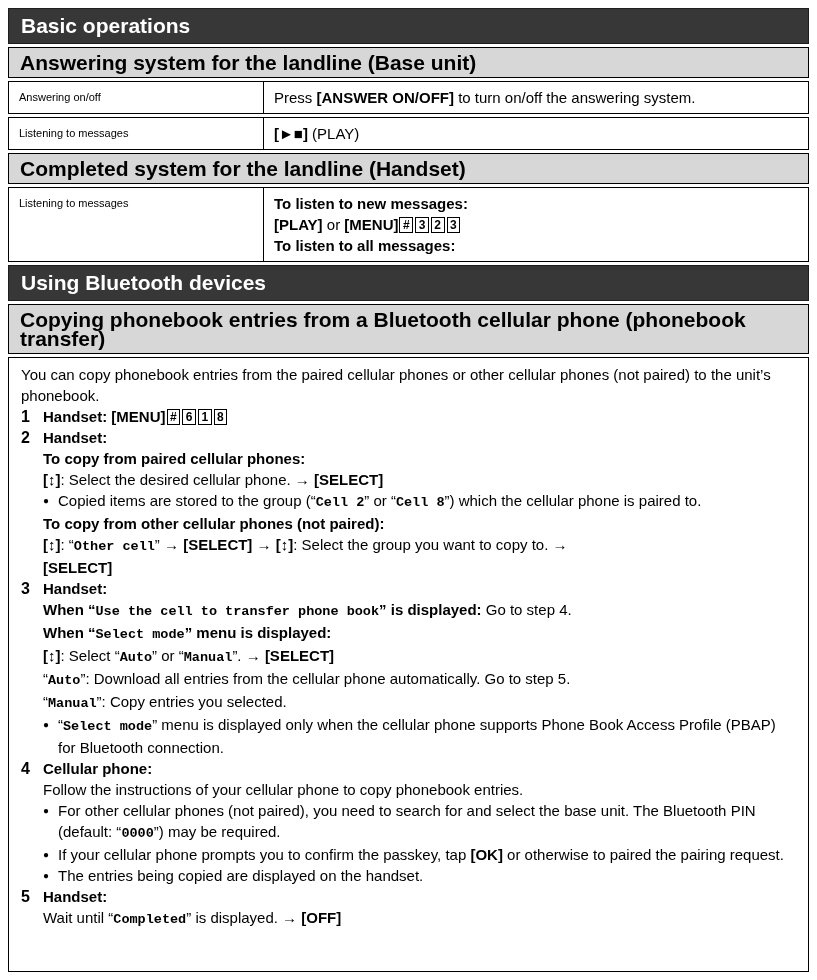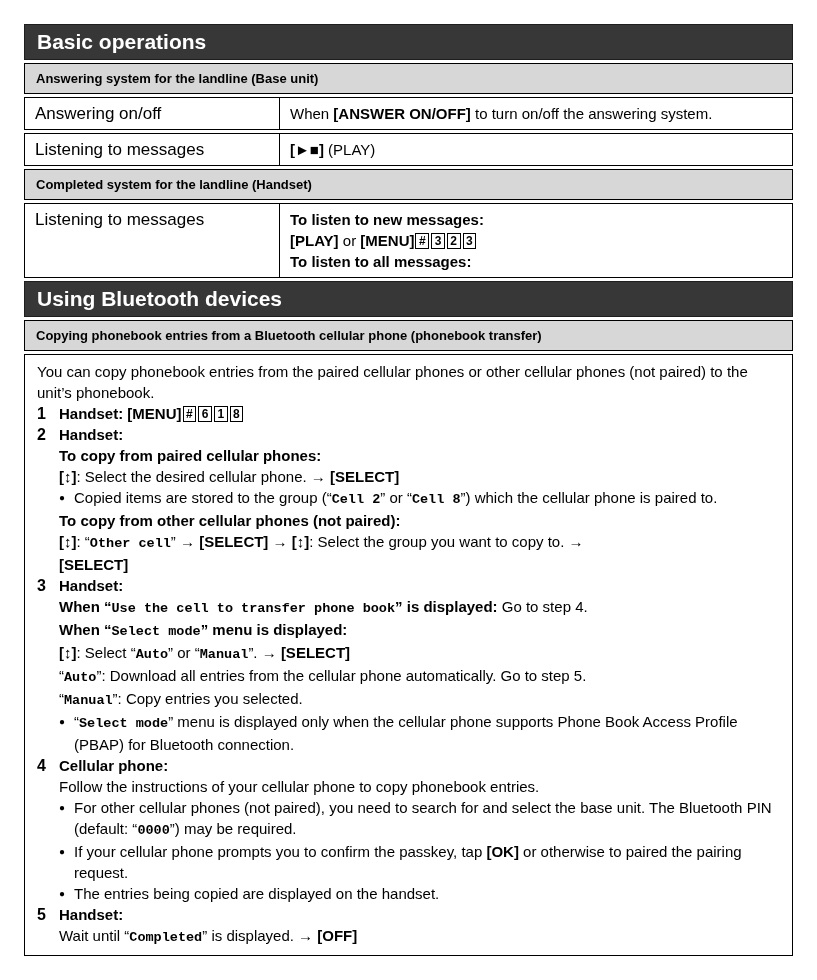--- a/index.html
+++ b/index.html
@@ -1,44 +1,44 @@
 <!DOCTYPE html>
 <html><head>
 <meta charset="utf-8">
 <style>
   * { box-sizing: border-box; }
   html, body { margin: 0; padding: 0; background: #ffffff; }
   .page {
     width: 817px; height: 980px;
     background: #ffffff;
-    padding: 24px;
+    padding: 8px;
     display: flex; flex-direction: column; gap: 3px;
     font-family: "Liberation Sans", "DejaVu Sans", sans-serif;
     color: #000;
     overflow: hidden;
   }
   .h1 {
     background: #373737; color: #ffffff;
     font-size: 21px; font-weight: bold; line-height: 25px;
     padding: 4px 12px 5px 12px;
     border: 1.5px solid #1e1e1e;
   }
   .h2 {
     background: #d7d7d7; color: #000;
-    font-size: 13px; font-weight: bold; line-height: 19px;
+    font-size: 21px; font-weight: bold; line-height: 19px;
     padding: 5px 11px;
     border: 1.5px solid #000;
   }
   .tbl { display: flex; flex-direction: column; gap: 3px; }
   .trow { display: flex; }
   .lbl {
     width: 255px; flex: none;
     border: 1.5px solid #000; border-right: none;
     padding: 5px 10px;
-    font-size: 17px; line-height: 21px;
+    font-size: 11px; line-height: 21px;
   }
   .cnt {
     flex: 1;
     border: 1.5px solid #000;
     padding: 5px 10px;
     font-size: 15px; line-height: 21px;
   }
   .bodyblock {
     flex: 1;
     border: 1.5px solid #000;
@@ -71,21 +71,21 @@
 </style>
 </head>
 <body>
 
 <div class="page">
 
   <div id="content" style="display:contents;"><div class="h1">Basic operations</div><div class="h2">Answering system for the landline (Base unit)</div><div class="tbl">
         <div class="trow">
           <div class="lbl">Answering on/off</div>
           <div class="cnt">
-            <div class="cellline"><span class="seg-n">When </span><span class="seg-b">[ANSWER ON/OFF]</span><span class="seg-n"> to turn on/off the answering system.</span></div>
+            <div class="cellline"><span class="seg-n">Press </span><span class="seg-b">[ANSWER ON/OFF]</span><span class="seg-n"> to turn on/off the answering system.</span></div>
           </div>
         </div>
         <div class="trow">
           <div class="lbl">Listening to messages</div>
           <div class="cnt">
             <div class="cellline"><span class="seg-b">[►■]</span><span class="seg-n"> (PLAY)</span></div>
           </div>
         </div>
       </div><div class="h2">Completed system for the landline (Handset)</div><div class="tbl">
         <div class="trow">

